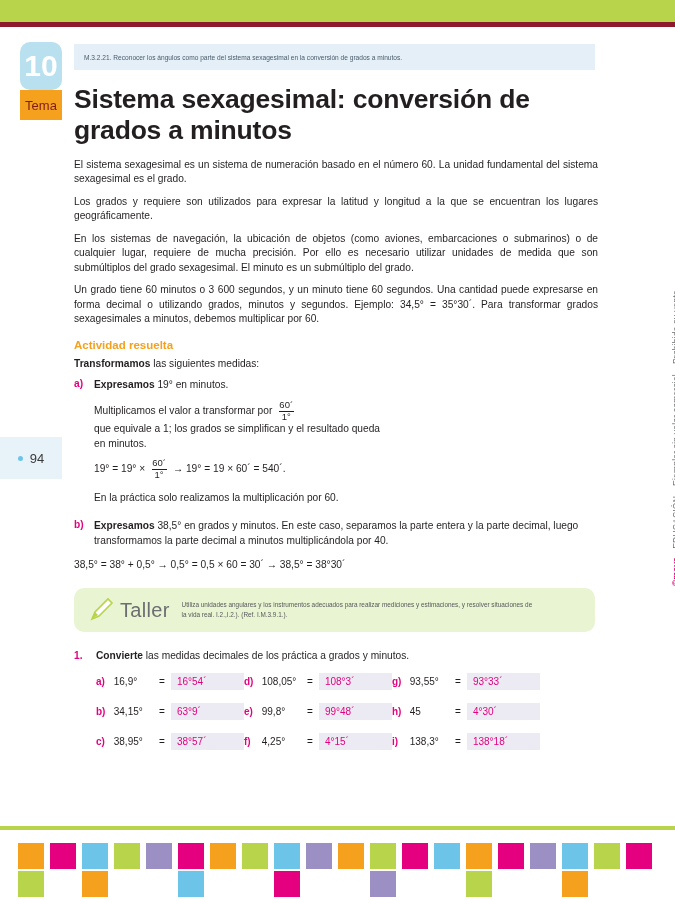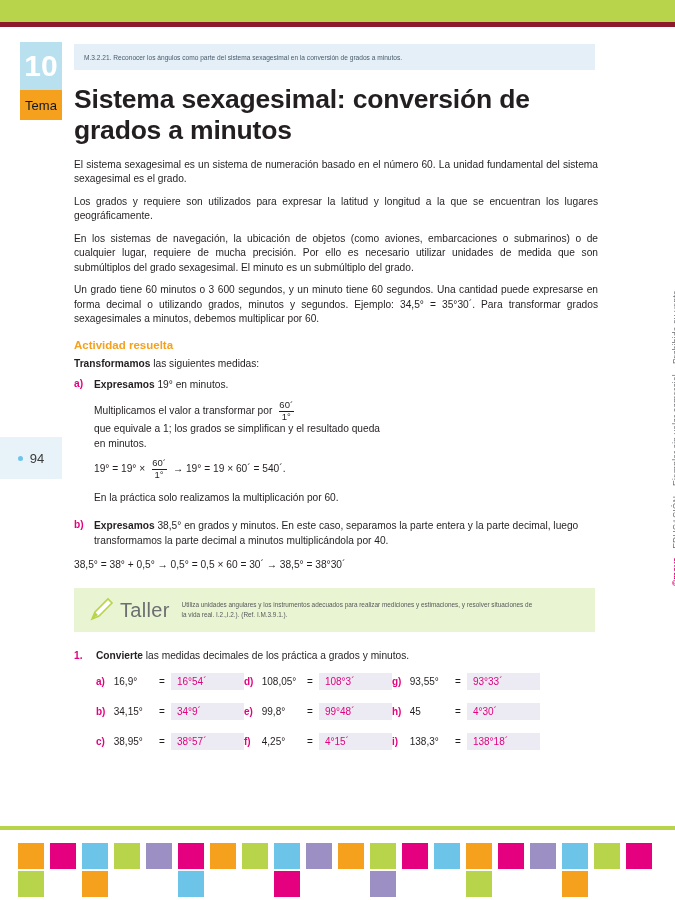--- a/index.html
+++ b/index.html
@@ -26,24 +26,25 @@
 
   
   .tema-box {
     position: absolute; left: 20px; top: 42px; width: 42px; height: 78px;
   }
   .tema-num {
     width: 42px; height: 48px; background: #b9e0ef;
     color: #ffffff; font-size: 30px; font-weight: bold;
     display: flex; align-items: center; justify-content: center;
     font-family: "Liberation Sans", sans-serif;
+    border-radius: 10px;
   }
   .tema-label {
     width: 42px; height: 30px; background: #f5a11d;
-    color: #0f172a; font-size: 13px;
+    color: #7f1d1d; font-size: 13px;
     display: flex; align-items: center; justify-content: center;
   }
 
   
   .page-tab {
     position: absolute; left: 0px; top: 437px; width: 62px; height: 42px;
     background: #e8f3f9; display: flex; align-items: center; justify-content: center;
     color: #3b3b3b; font-size: 13px;
   }
   .page-tab .dot {
@@ -119,21 +120,21 @@
   .frac .num { padding: 0 3px; }
   .frac .den { padding: 0 3px; border-top: 1px solid #231f20; }
 
   .eqline { font-size: 10.2px; margin: 7px 0 7px 0; display: flex; align-items: center; }
   .eqline .plain { line-height: 1.4; }
 
   
   .taller {
     margin-top: 16px;
     background: #e8f4d2;
-    border-radius: 0;
+    border-radius: 10px;
     height: 44px;
     display: flex; align-items: center;
     padding: 0 10px;
     width: 521px;
   }
   .pencil-wrap { width: 34px; flex: none; display:flex; align-items:center; justify-content:center; }
   .taller-title {
     font-size: 20px; color: #6d6e71; font-weight: normal;
     margin: 0 12px 0 2px; letter-spacing: .3px;
   }
@@ -276,21 +277,21 @@
       <span class="lab">g)</span>
       <span class="val">93,55°</span>
       <span class="eq">=</span>
       <span class="answer">93°33´</span>
     </div>
 
     <div class="cell">
       <span class="lab">b)</span>
       <span class="val">34,15°</span>
       <span class="eq">=</span>
-      <span class="answer">34°9´</span>
+      <span class="answer">63°9´</span>
     </div>
     <div class="cell">
       <span class="lab">e)</span>
       <span class="val">99,8°</span>
       <span class="eq">=</span>
       <span class="answer">99°48´</span>
     </div>
     <div class="cell">
       <span class="lab">h)</span>
       <span class="val">45</span>

